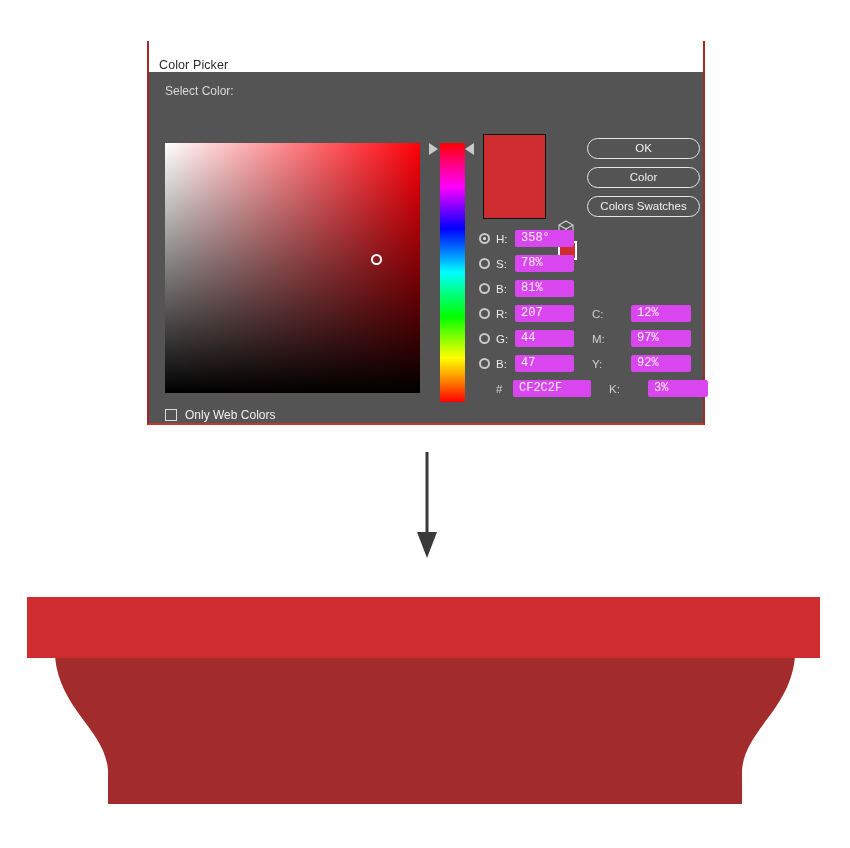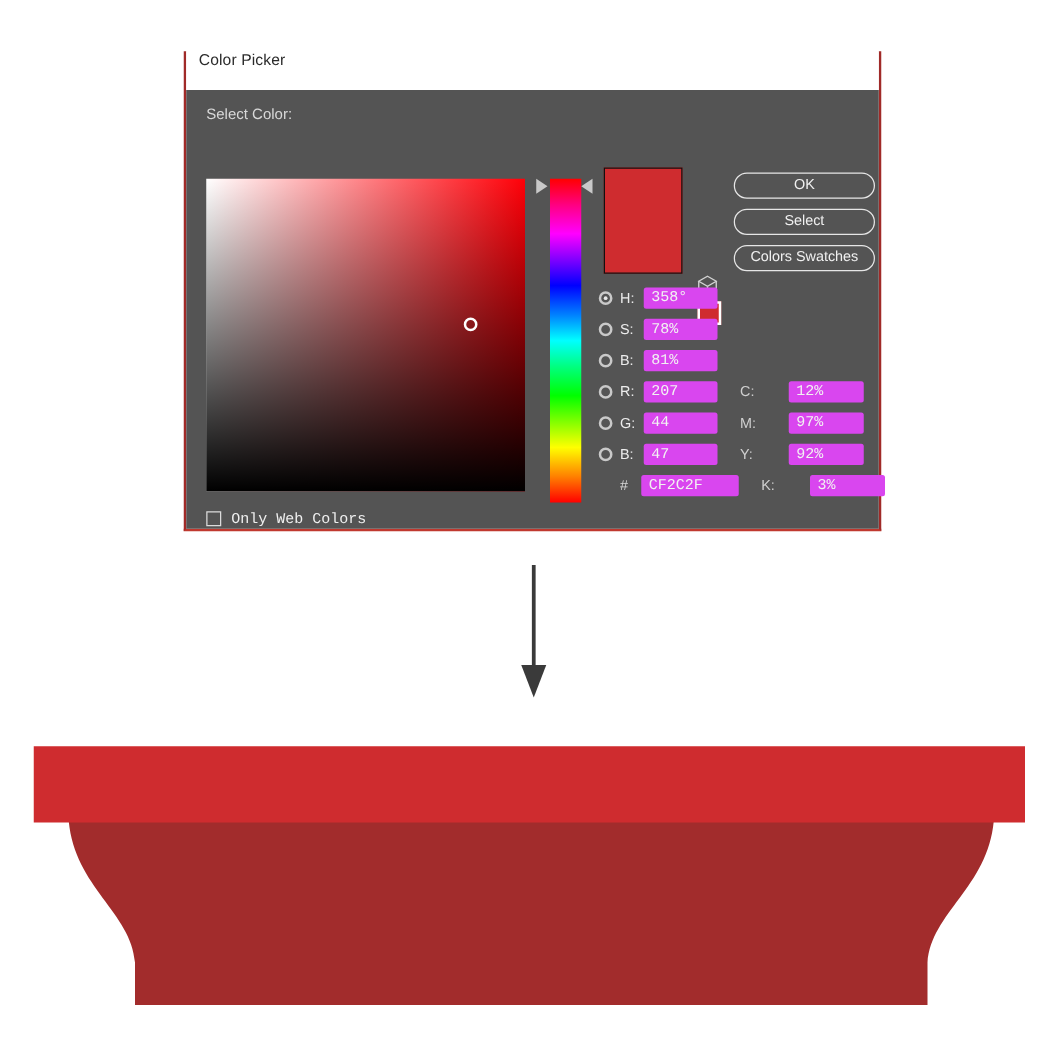--- a/index.html
+++ b/index.html
@@ -25,21 +25,21 @@
     height: 384px;
     box-sizing: border-box;
     border-left: 2px solid #a02a28;
     border-right: 2px solid #a02a28;
     border-bottom: 2px solid #c0392f;
   }
   #titlebar {
     height: 31px;
     background: #ffffff;
     display: flex;
-    align-items: flex-start;
+    align-items: flex-end;
     padding-left: 10px;
     box-sizing: border-box;
   }
   #titlebar-title {
     font-size: 12.5px;
     color: #2b2b2b;
     letter-spacing: 0.1px;
   }
   #dialog-body {
     position: relative;
@@ -260,21 +260,20 @@
     height: 12px;
     border: 1px solid #dcdcdc;
     background: transparent;
     box-sizing: border-box;
     margin-right: 8px;
     cursor: pointer;
   }
   #only-web-label {
     font-size: 12px;
     color: #efefef;
-    font-family: Liberation Mono, monospace;
   }
 
   
   #down-arrow {
     position: absolute;
     left: 408px;
     top: 450px;
     width: 40px;
     height: 110px;
   }
@@ -318,21 +317,21 @@
         <polygon points="8,1 15,5 8,9 1,5" fill="none" stroke="#d2d2d2" stroke-width="1.1"></polygon>
         <polyline points="1,5 1,13 8,17 15,13 15,5" fill="none" stroke="#d2d2d2" stroke-width="1.1"></polyline>
         <line x1="8" y1="9" x2="8" y2="17" stroke="#d2d2d2" stroke-width="1.1"></line>
       </svg>
     </div>
 
     <div id="small-swatch"></div>
 
     <div id="button-column">
       <button class="pill-button">OK</button>
-      <button class="pill-button">Select</button>
+      <button class="pill-button">Color</button>
       <button class="pill-button">Colors Swatches</button>
     </div>
 
     <div id="fields">
 
       <div class="field-row">
         <span class="radio checked"></span>
         <span class="field-label">H:</span>
         <input class="field-input w-hsb" type="text" value="358°" style="">
       </div>

